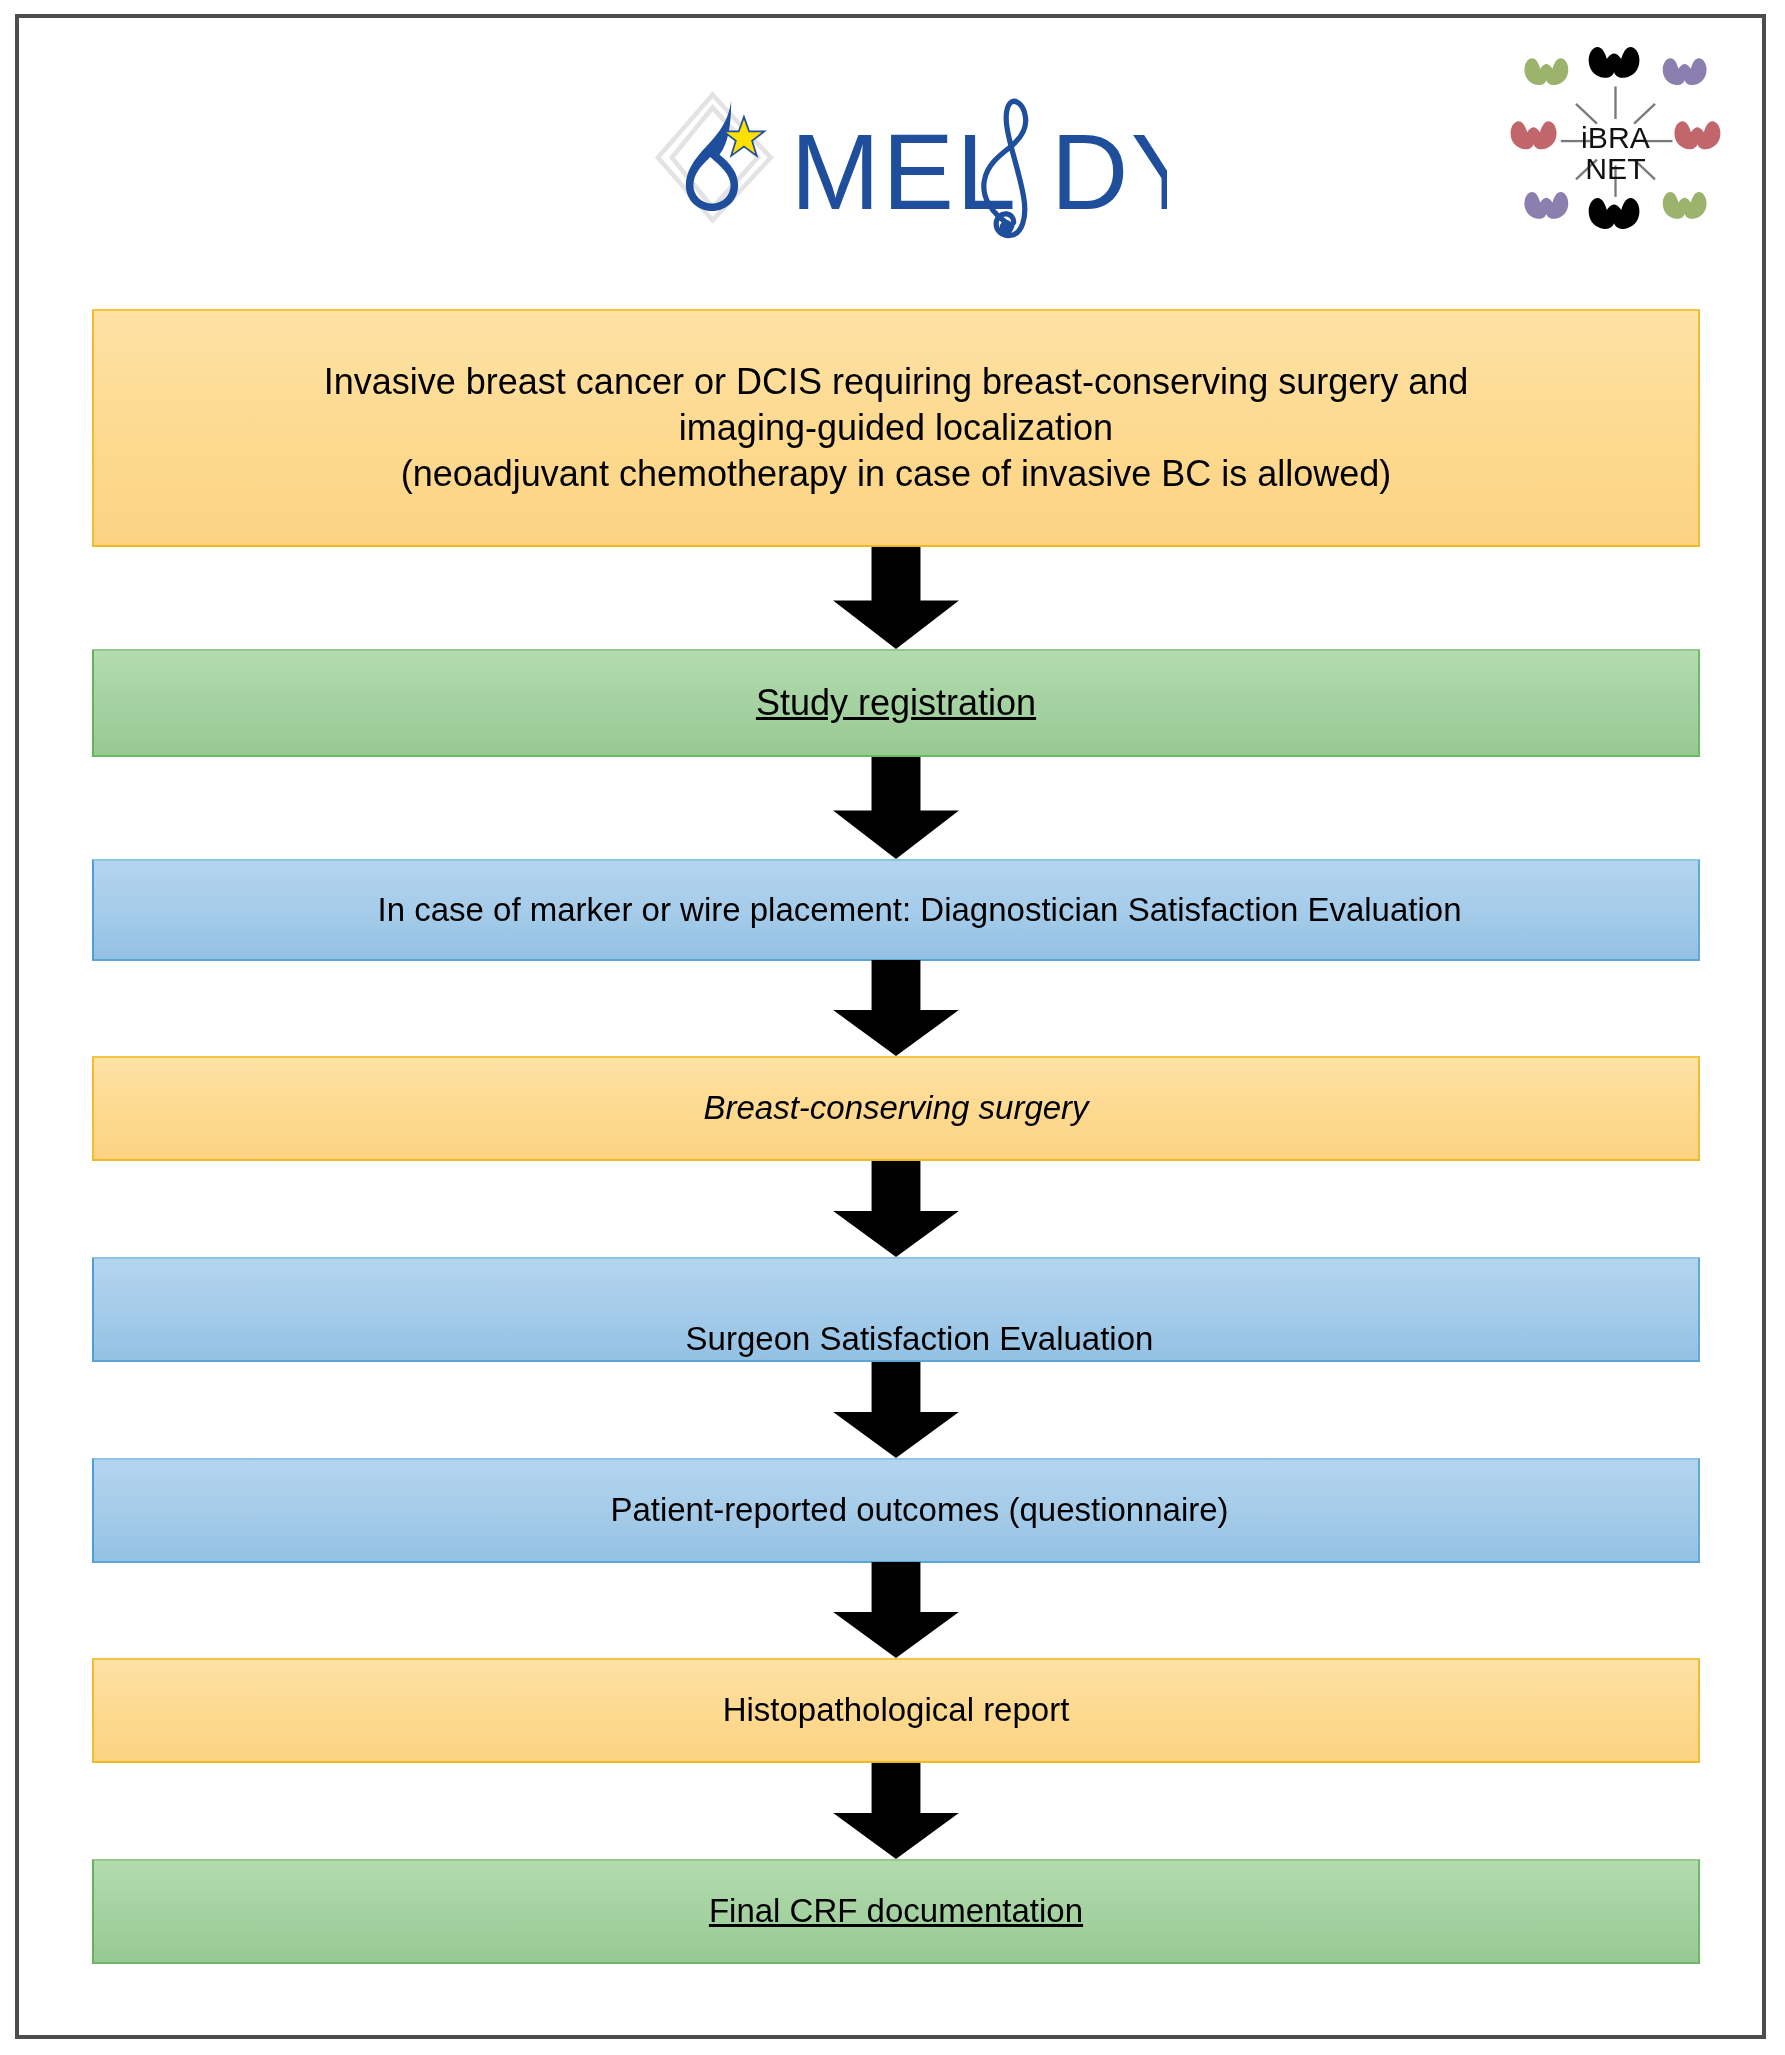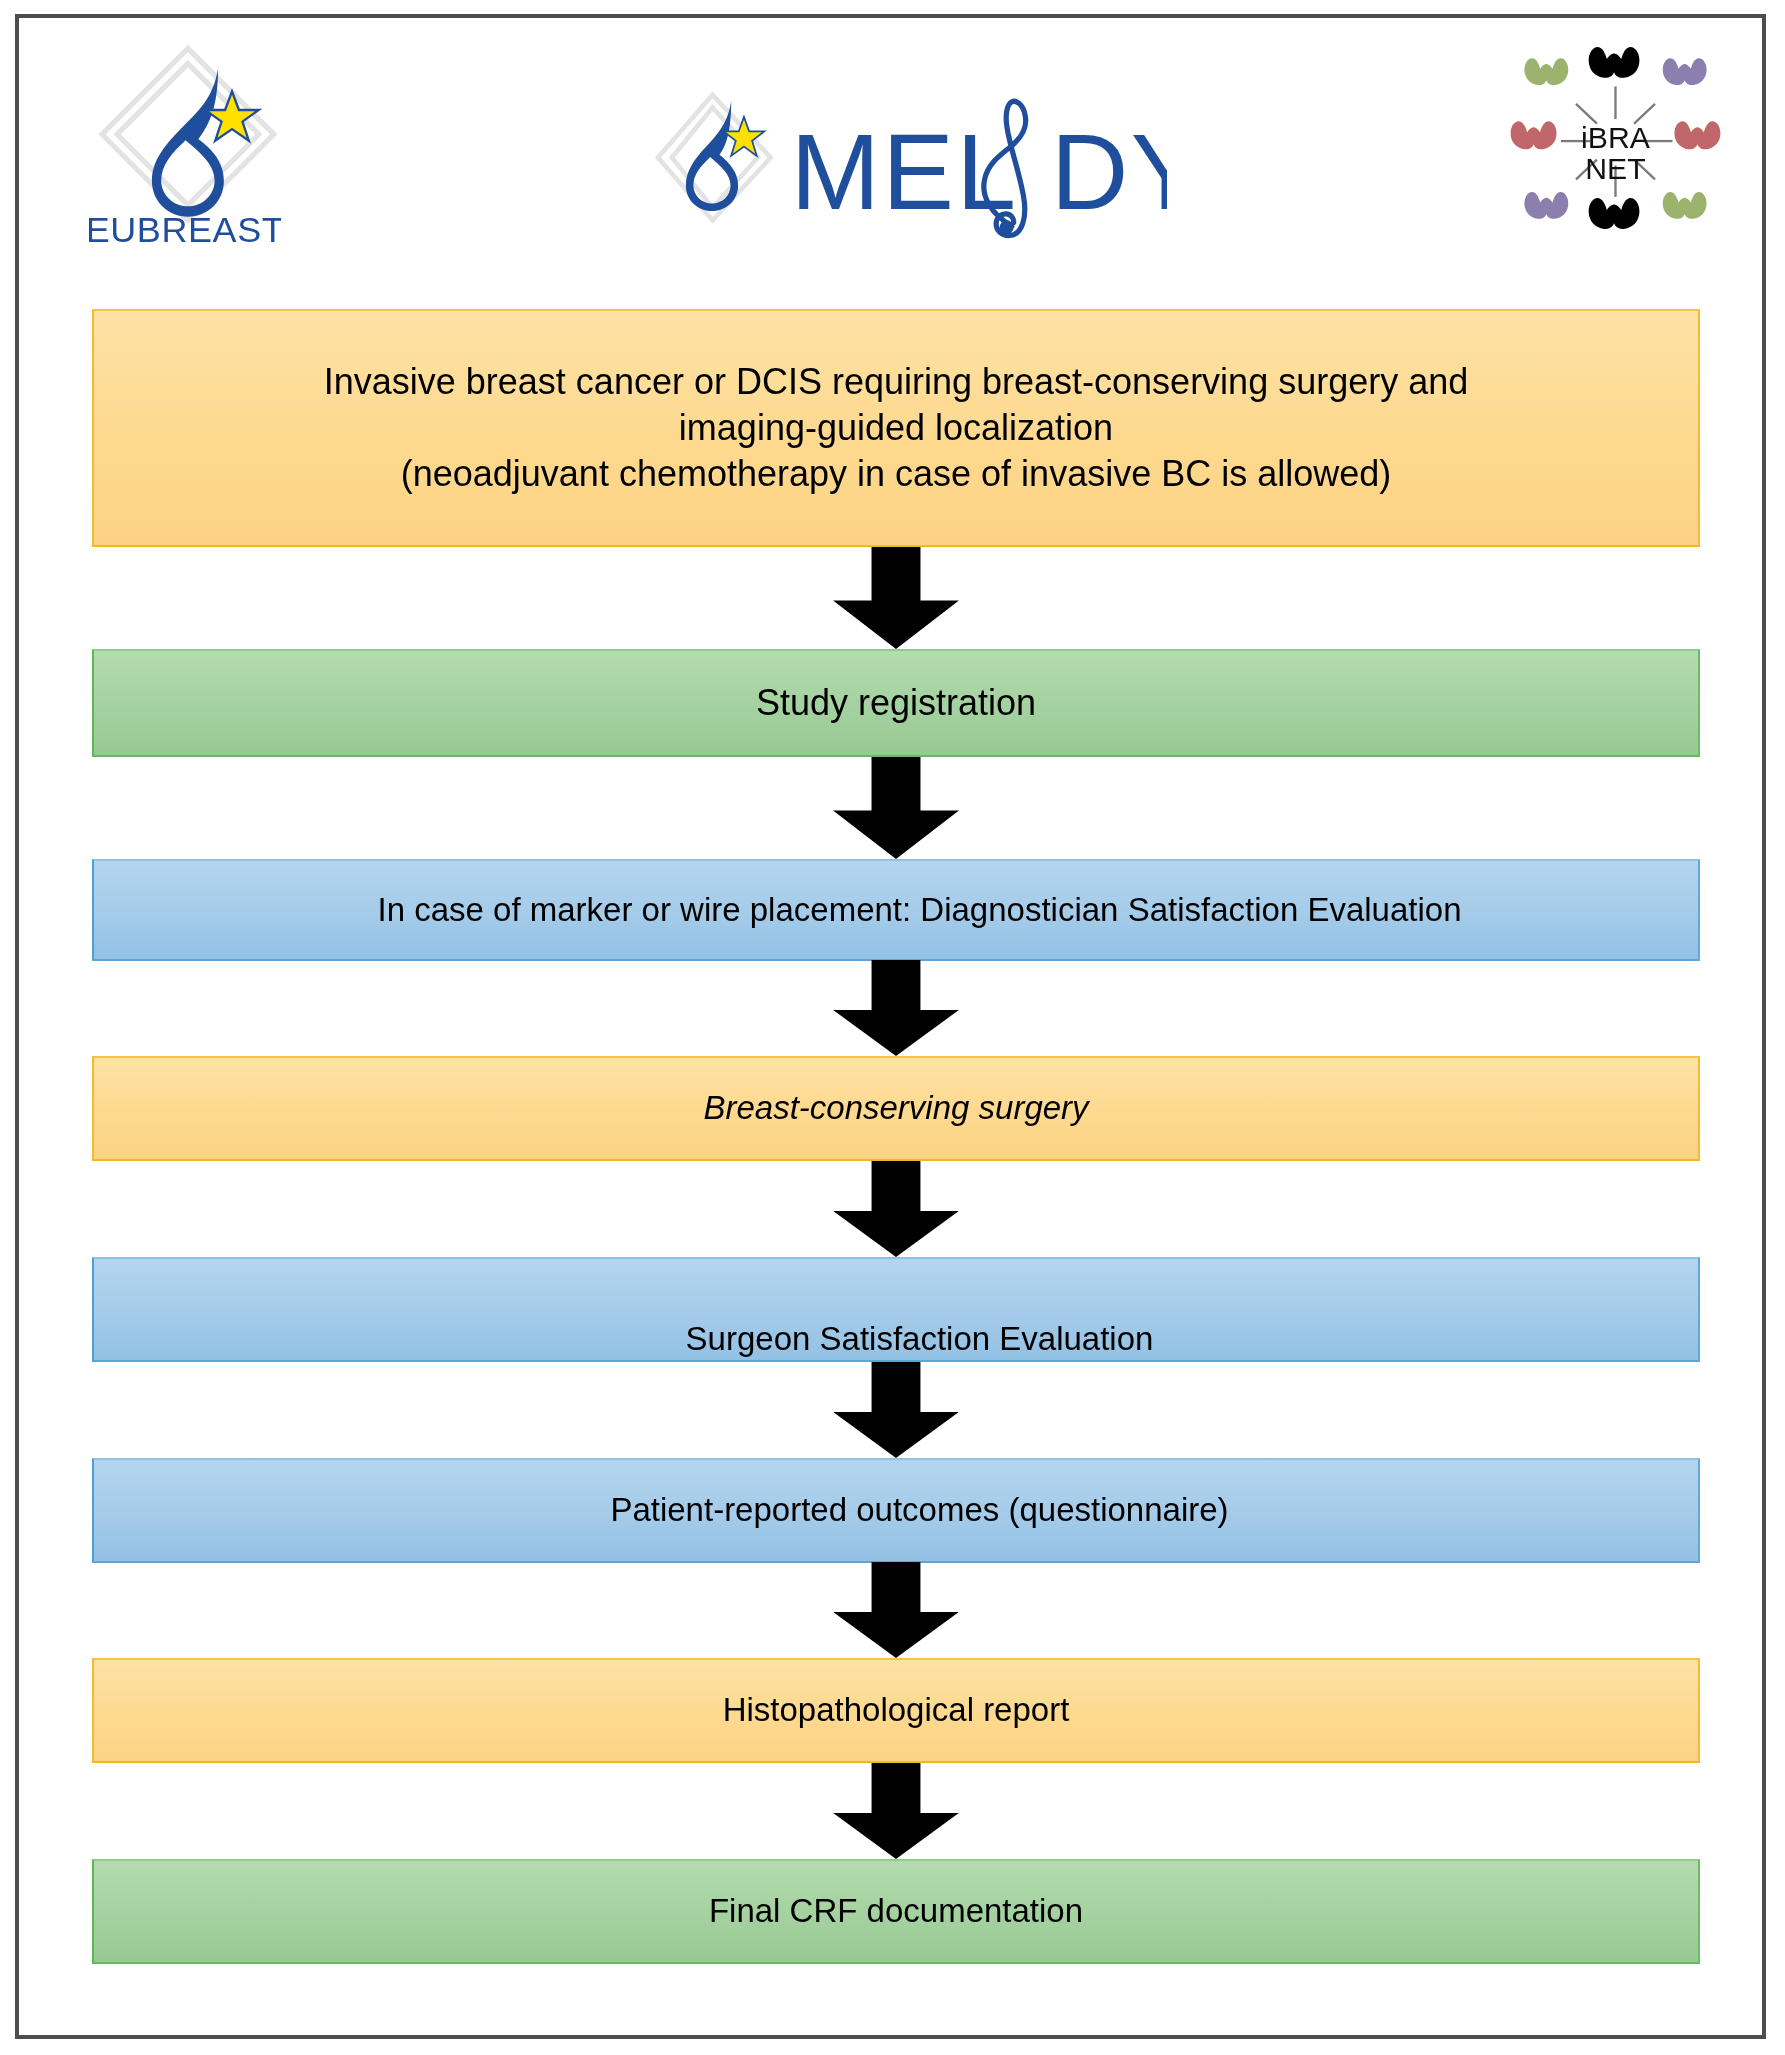--- a/index.html
+++ b/index.html
@@ -108,20 +108,21 @@
     border-left: 2.9px solid #f3bb2e;
     border-right: 2.3px solid #f1bc38;
     border-bottom: 2.3px solid #f0b923;
   }
   .c-green {
     background: linear-gradient(to bottom, #b3dcae 0%, #a4d1a0 55%, #97c993 100%);
     border-top: 2.3px solid #93cb8e;
     border-left: 2.9px solid #62b45c;
     border-right: 2.3px solid #6fba68;
     border-bottom: 2.3px solid #6ab863;
+    text-decoration: underline;
   }
   .c-blue {
     background: linear-gradient(to bottom, #b3d5ef 0%, #a4cbe9 55%, #93c1e4 100%);
     border-top: 2.3px solid #8fc3e6;
     border-left: 2.9px solid #4f9ed4;
     border-right: 2.3px solid #63a9d8;
     border-bottom: 2.3px solid #5ca6d7;
     padding-left: 47px;
   }
 
@@ -142,36 +143,20 @@
   }
 </style>
 </head>
 <body>
 
 <div id="page">
   <div class="figure-frame">
 
     <div class="logo-row">
 
-      <div class="logo-eubreast">
-        <svg viewBox="0 0 330 360" xmlns="http://www.w3.org/2000/svg">
-          <g stroke="#e3e3e3" stroke-width="9" fill="none">
-            <path d="M170 18 L318 166 L170 314 L22 166 Z"></path>
-            <path d="M170 44 L292 166 L170 288 L48 166 Z"></path>
-          </g>
-          <path d="M222 52 C214 104 186 128 160 154 C126 188 108 214 108 246
-                   C108 282 136 308 170 308 C204 308 232 282 232 246
-                   C232 214 212 192 188 174 C206 150 222 120 222 52 Z
-                   M170 290 C144 290 124 270 124 246 C124 220 140 200 166 176
-                   C192 198 216 218 216 246 C216 270 196 290 170 290 Z" fill="#1f4e9c"></path>
-          <path d="M246 92 L258 124 L292 124 L264 144 L275 177 L246 157 L217 177
-                   L228 144 L200 124 L234 124 Z" fill="#ffe000" stroke="#1f4e9c" stroke-width="4"></path>
-          <text x="165" y="352" text-anchor="middle" font-family="'Liberation Sans', sans-serif" font-size="62" letter-spacing="1" fill="#1f4e9c">EUBREAST</text>
-        </svg>
-      </div>
 
       <div class="logo-melody">
         <svg viewBox="0 0 900 270" xmlns="http://www.w3.org/2000/svg">
           <g stroke="#e3e3e3" stroke-width="8" fill="none">
             <path d="M118 22 L218 130 L118 238 L24 130 Z"></path>
             <path d="M118 44 L196 130 L118 216 L48 130 Z"></path>
           </g>
           <path d="M150 32 C145 70 126 90 108 110 C84 135 72 155 72 178
                    C72 203 92 222 117 222 C142 222 162 203 162 178
                    C162 155 147 139 130 125 C143 107 150 82 150 32 Z

